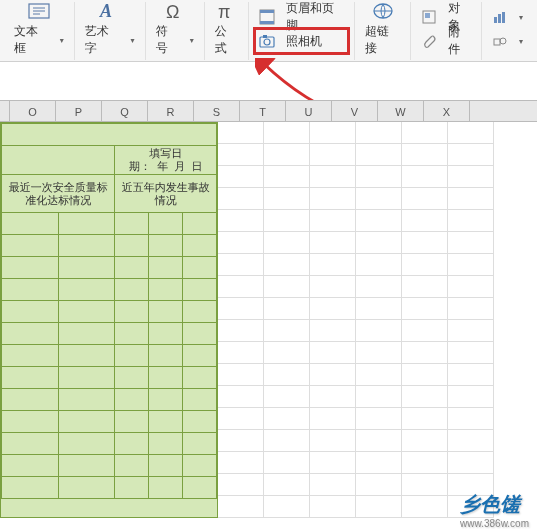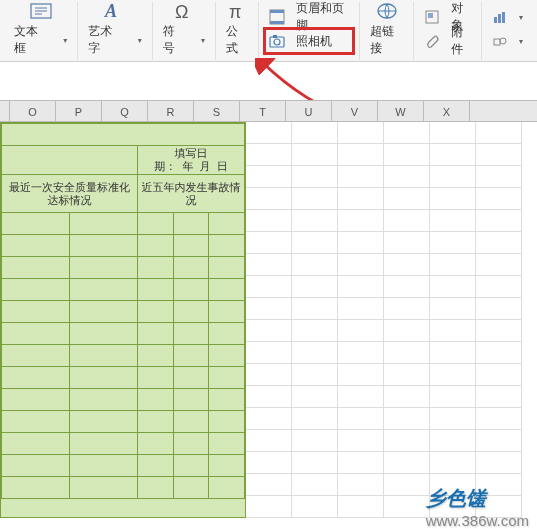--- a/index.html
+++ b/index.html
@@ -3,43 +3,43 @@
 <meta charset="utf-8">
 <style>
 * { margin: 0; padding: 0; box-sizing: border-box; }
 body { font-family: "Microsoft YaHei", SimSun, sans-serif; font-size: 12px; background: #fff; width: 537px; height: 529px; overflow: hidden; position: relative; }
 
 .ribbon { background: #f5f5f5; border-bottom: 1px solid #d0d0d0; height: 62px; display: flex; align-items: flex-start; padding: 2px 4px 0; }
 .ribbon-group { display: flex; flex-direction: column; align-items: center; padding: 0 6px; height: 58px; border-right: 1px solid #e0e0e0; }
 .ribbon-group.last { border-right: none; }
 .big-btn { display: flex; flex-direction: column; align-items: center; justify-content: center; padding: 2px 4px; cursor: pointer; height: 54px; }
 .big-btn .icon-box { height: 24px; display: flex; align-items: center; justify-content: center; margin-bottom: 2px; }
-.big-btn .label { display: flex; align-items: center; gap: 18px; color: #333; font-size: 12px; }
+.big-btn .label { display: flex; align-items: center; gap: 11px; color: #333; font-size: 12px; }
 .dropdown-arrow { font-size: 8px; color: #666; }
 .small-row { display: flex; align-items: center; gap: 11px; padding: 2px 4px; cursor: pointer; font-size: 12px; color: #333; height: 24px; }
 .small-row .icn { width: 16px; height: 16px; display: flex; align-items: center; justify-content: center; }
 .stack { display: flex; flex-direction: column; justify-content: center; height: 54px; }
 .highlight-btn { outline: 3px solid #d62f2f; outline-offset: -1px; }
 
 .arrow-annot { position: absolute; left: 255px; top: 58px; pointer-events: none; }
 
 .sheet-area { position: absolute; top: 100px; left: 0; right: 0; bottom: 0; }
 .col-headers { display: flex; height: 22px; background: #e8e8e8; border-top: 1px solid #bbb; border-bottom: 1px solid #bbb; }
 .col-h { width: 46px; text-align: center; line-height: 22px; border-right: 1px solid #bbb; color: #555; font-size: 11px; }
 .grid-wrap { display: flex; }
 .green-zone { background: #d5e8b8; border: 1px solid #7aa040; }
-.gtable { border-collapse: collapse; width: 244px; border-radius: 18px; }
+.gtable { border-collapse: collapse; width: 216px; border-radius: 18px; }
 .gtable td { border: 1px solid #7aa040; height: 22px; text-align: center; font-size: 11px; color: #333; padding: 1px 2px; }
 .gtable .hdr { background: #d5e8b8; font-size: 11px; line-height: 1.2; }
 .plain-grid { flex: 1; }
 .prow { display: flex; height: 22px; }
 .pcell { width: 46px; border-right: 1px solid #ddd; border-bottom: 1px solid #ddd; }
 
 .watermark { position: absolute; right: 8px; bottom: 0; font-size: 20px; font-style: italic; font-weight: bold; color: #1a6fb0; text-shadow: 1px 1px 2px rgba(0,0,0,0.2); }
-.watermark small { display: block; font-size: 15px; color: #888; font-style: normal; font-weight: normal; text-align: right; }
+.watermark small { display: block; font-size: 10px; color: #888; font-style: normal; font-weight: normal; text-align: right; }
 
 svg { display: block; }
 </style>
 </head>
 <body>
 
 <div class="ribbon">
   <div class="ribbon-group">
     <div class="big-btn">
       <span class="icon-box">

